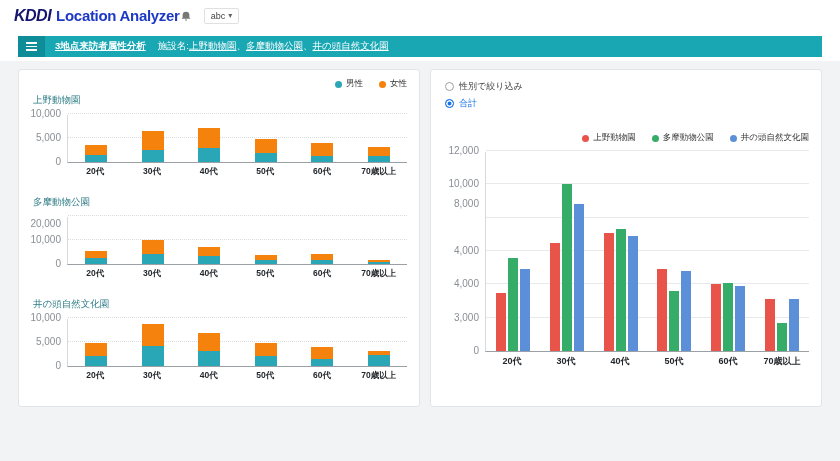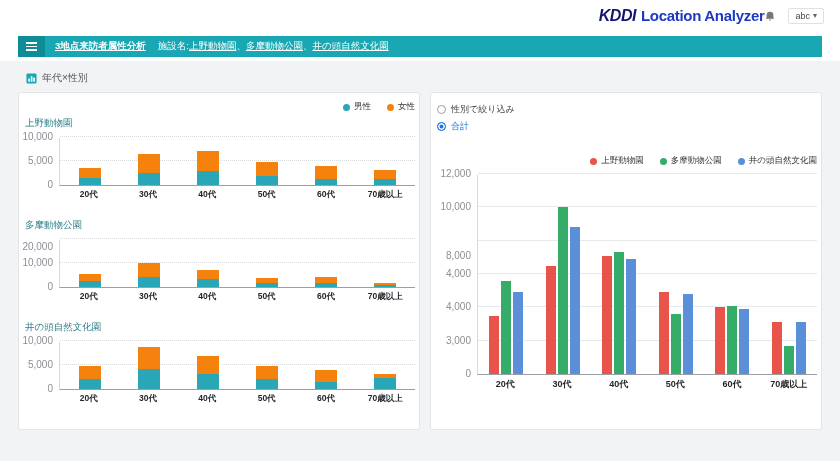--- a/index.html
+++ b/index.html
@@ -1,20 +1,20 @@
 <!DOCTYPE html>
 <html><head>
 <meta charset="utf-8">
 <style>
   * { margin:0; padding:0; box-sizing:border-box; }
   body { font-family:"Liberation Sans","DejaVu Sans",sans-serif; background:#fff; }
   .app { width:840px; height:461px; background:#fff; overflow:hidden; position:relative; }
 
   
-  .header { height:32px; display:flex; align-items:center; justify-content:flex-end; padding:0 16px 0 14px; background:#fff; }
+  .header { height:32px; display:flex; align-items:center; justify-content:flex-start; padding:0 16px 0 14px; background:#fff; }
   .brand { display:flex; align-items:baseline; gap:5px; }
   .brand-kddi { font-size:16px; font-weight:900; font-style:italic; color:#15156e; letter-spacing:-0.5px; }
   .brand-product { font-size:15px; font-weight:700; color:#1d39c4; letter-spacing:-0.3px; }
   .header-right { display:flex; align-items:center; gap:12px; }
   .user-chip { display:flex; align-items:center; gap:3px; font-size:9px; color:#444; border:1px solid #e0e0e0; border-radius:2px; padding:2px 6px; cursor:pointer; }
   .caret { font-size:8px; color:#666; line-height:1; }
 
   
   .nav { margin:4px 18px 0; height:21px; background:#18a7b3; display:flex; align-items:center; color:#fff; }
   .nav-menu-btn { width:27px; height:21px; background:#0e8d99; display:flex; flex-direction:column; justify-content:center; align-items:center; gap:2px; cursor:pointer; flex:0 0 auto; }
@@ -23,21 +23,21 @@
   .nav-title { font-weight:700;text-decoration:underline; }
   .nav-prefix { margin-left:12px; }
   .nav-link { text-decoration:underline; cursor:pointer; }
 
   
   .content { background:#f1f3f4; height:404px; margin-top:4px; padding:8px 18px 12px; }
   .section-label { display:flex; align-items:center; gap:5px; font-size:10px; color:#555; margin:2px 0 7px 8px; }
   .section-icon { width:11px; height:11px; flex:0 0 auto; }
 
   .panels { display:flex; gap:10px; align-items:stretch; }
-  .panel { background:#fff; border:1px solid #e2e5e7; border-radius:3px; padding:8px 4px 6px; }
+  .panel { background:#fff; border:1px solid #e2e5e7; border-radius:3px; padding:8px 12px 6px; }
   .panel-left { width:402px; flex:0 0 auto; }
   .panel-right { flex:1; }
 
   
   .legend-row { display:flex; justify-content:flex-end; gap:16px; font-size:8.5px; color:#333; }
   .legend-item { display:flex; align-items:center; gap:4px; cursor:pointer; }
   .legend-dot { width:7px; height:7px; border-radius:50%; display:inline-block; }
 
   
   .chart-block.stacked { margin-bottom:18px; }
@@ -106,31 +106,20 @@
       <span class="nav-prefix">施設名:</span>
       <span class="nav-link">上野動物園</span>
       <span>、</span>
       <span class="nav-link">多摩動物公園</span>
       <span>、</span>
       <span class="nav-link">井の頭自然文化園</span>
     </div>
   </div>
 
   <div class="content">
-    <div class="section-label">
-      <span class="section-icon">
-        <svg width="11" height="11" viewBox="0 0 12 12">
-          <rect x="0.5" y="0.5" width="11" height="11" rx="1.5" fill="#18a7b3"></rect>
-          <rect x="2.5" y="6" width="1.8" height="3.5" fill="#fff"></rect>
-          <rect x="5.2" y="3.5" width="1.8" height="6" fill="#fff"></rect>
-          <rect x="7.9" y="5" width="1.8" height="4.5" fill="#fff"></rect>
-        </svg>
-      </span>
-      <span>年代×性別</span>
-    </div>
 
     <div class="panels">
 
       <div class="panel panel-left">
         <div class="legend-row">
           <span class="legend-item">
             <span class="legend-dot" style="background: rgb(42, 167, 183);"></span>
             <span>男性</span>
           </span>
           <span class="legend-item">
@@ -348,21 +337,21 @@
           </span>
         </div>
         <div class="right-chart-wrap">
             <div class="chart-block grouped">
               <div class="chart-area">
                 <div class="y-axis" style="height: 200px;">
                   <div class="y-tick" style="bottom: -4px;">0</div>
                   <div class="y-tick" style="bottom: 29.3333px;">3,000</div>
                   <div class="y-tick" style="bottom: 62.6667px;">4,000</div>
                   <div class="y-tick" style="bottom: 96px;">4,000</div>
-                  <div class="y-tick" style="bottom: 114px;">8,000</div>
+                  <div class="y-tick" style="bottom: 143px;">8,000</div>
                   <div class="y-tick" style="bottom: 162.667px;">10,000</div>
                   <div class="y-tick" style="bottom: 196px;">12,000</div>
                 </div>
                 <div class="plot" style="height: 200px;">
                   <div class="gridline" style="bottom: 33.3333px;"></div>
                   <div class="gridline" style="bottom: 66.6667px;"></div>
                   <div class="gridline" style="bottom: 100px;"></div>
                   <div class="gridline" style="bottom: 133.333px;"></div>
                   <div class="gridline" style="bottom: 166.667px;"></div>
                   <div class="gridline" style="bottom: 200px;"></div>

